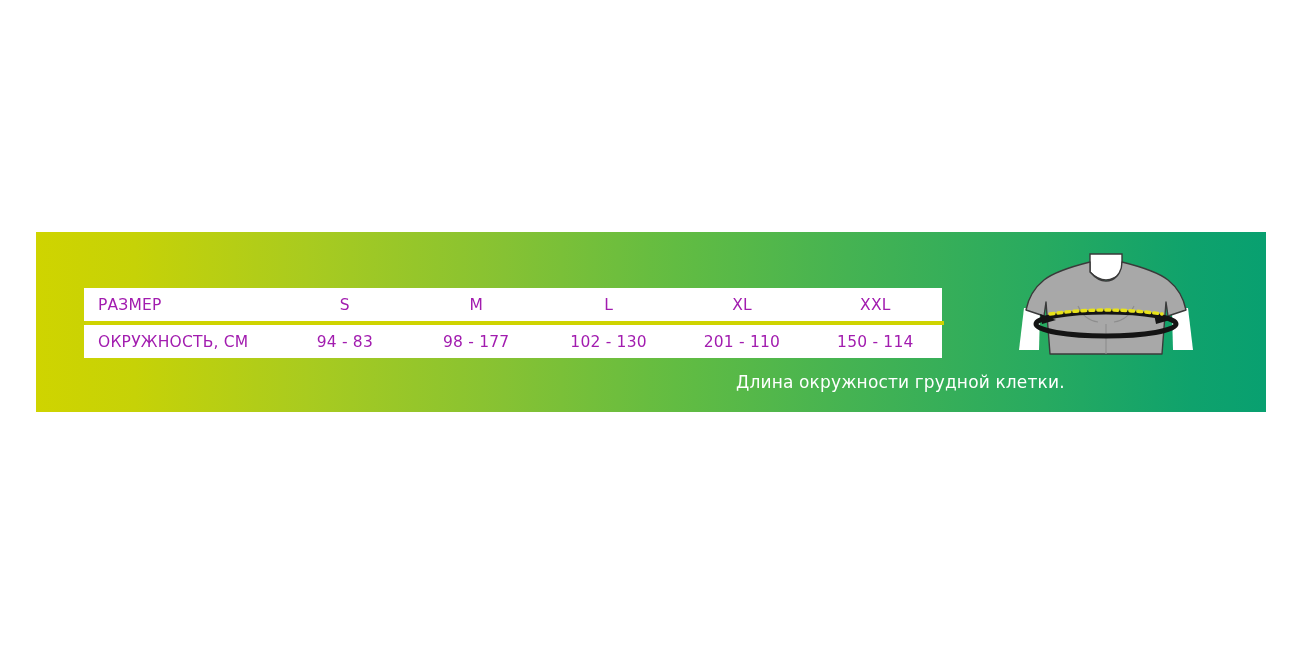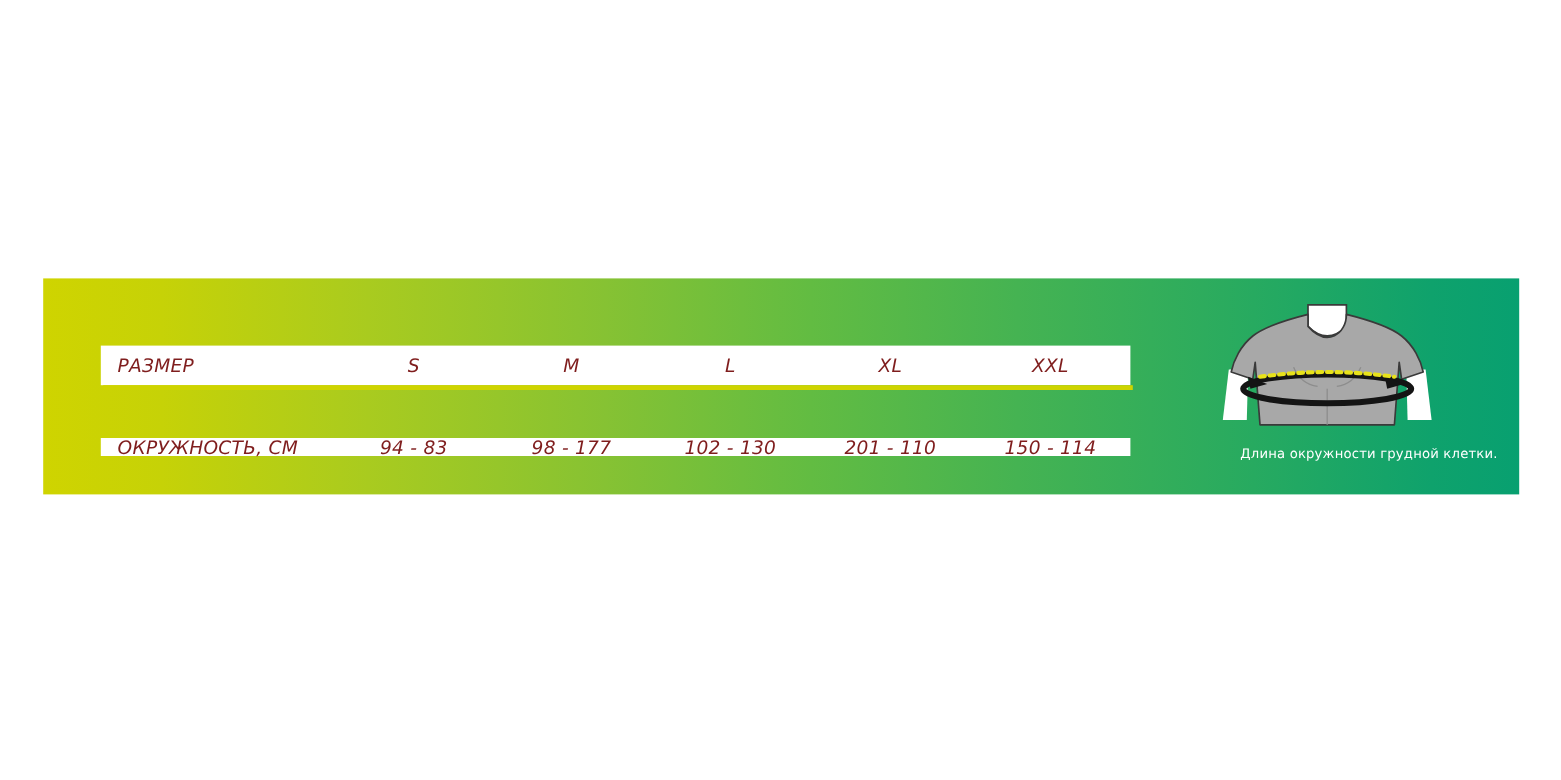--- a/index.html
+++ b/index.html
@@ -43,33 +43,32 @@
     top: 56px;
     width: 858px;
   }
   .table-row {
     background: #ffffff;
     display: flex;
     align-items: center;
     box-sizing: border-box;
   }
   .row-header { height: 33px; }
-  .row-values { height: 15px; margin-top: 40px; }
+  .row-values { height: 33px; }
   .divider {
     height: 4px;
     background: #cfd400;
     width: 858px;
     margin-left: 2px;
   }
   .cell {
-    color: #7f1d1d;
+    color: #a21caf;
     font-size: 15.5px;
     letter-spacing: 0.2px;
     white-space: nowrap;
-    font-style: italic;
   }
   .cell-label {
     padding-left: 14px;
     width: 196px;
     text-align: left;
     box-sizing: border-box;
   }
   .cell-val {
     width: 132px;
     text-align: center;
@@ -86,23 +85,23 @@
     height: 118px;
   }
   .figure-wrap svg { display: block; }
 
   
   .caption {
     position: absolute;
     left: 700px;
     top: 140px;
     width: 512px;
-    text-align: right;
+    text-align: left;
     color: #ffffff;
-    font-size: 11px;
+    font-size: 17px;
     letter-spacing: 0.15px;
     white-space: nowrap;
   }
 </style>
 </head>
 <body>
 
 <div class="banner">
 
   <div class="size-table">

